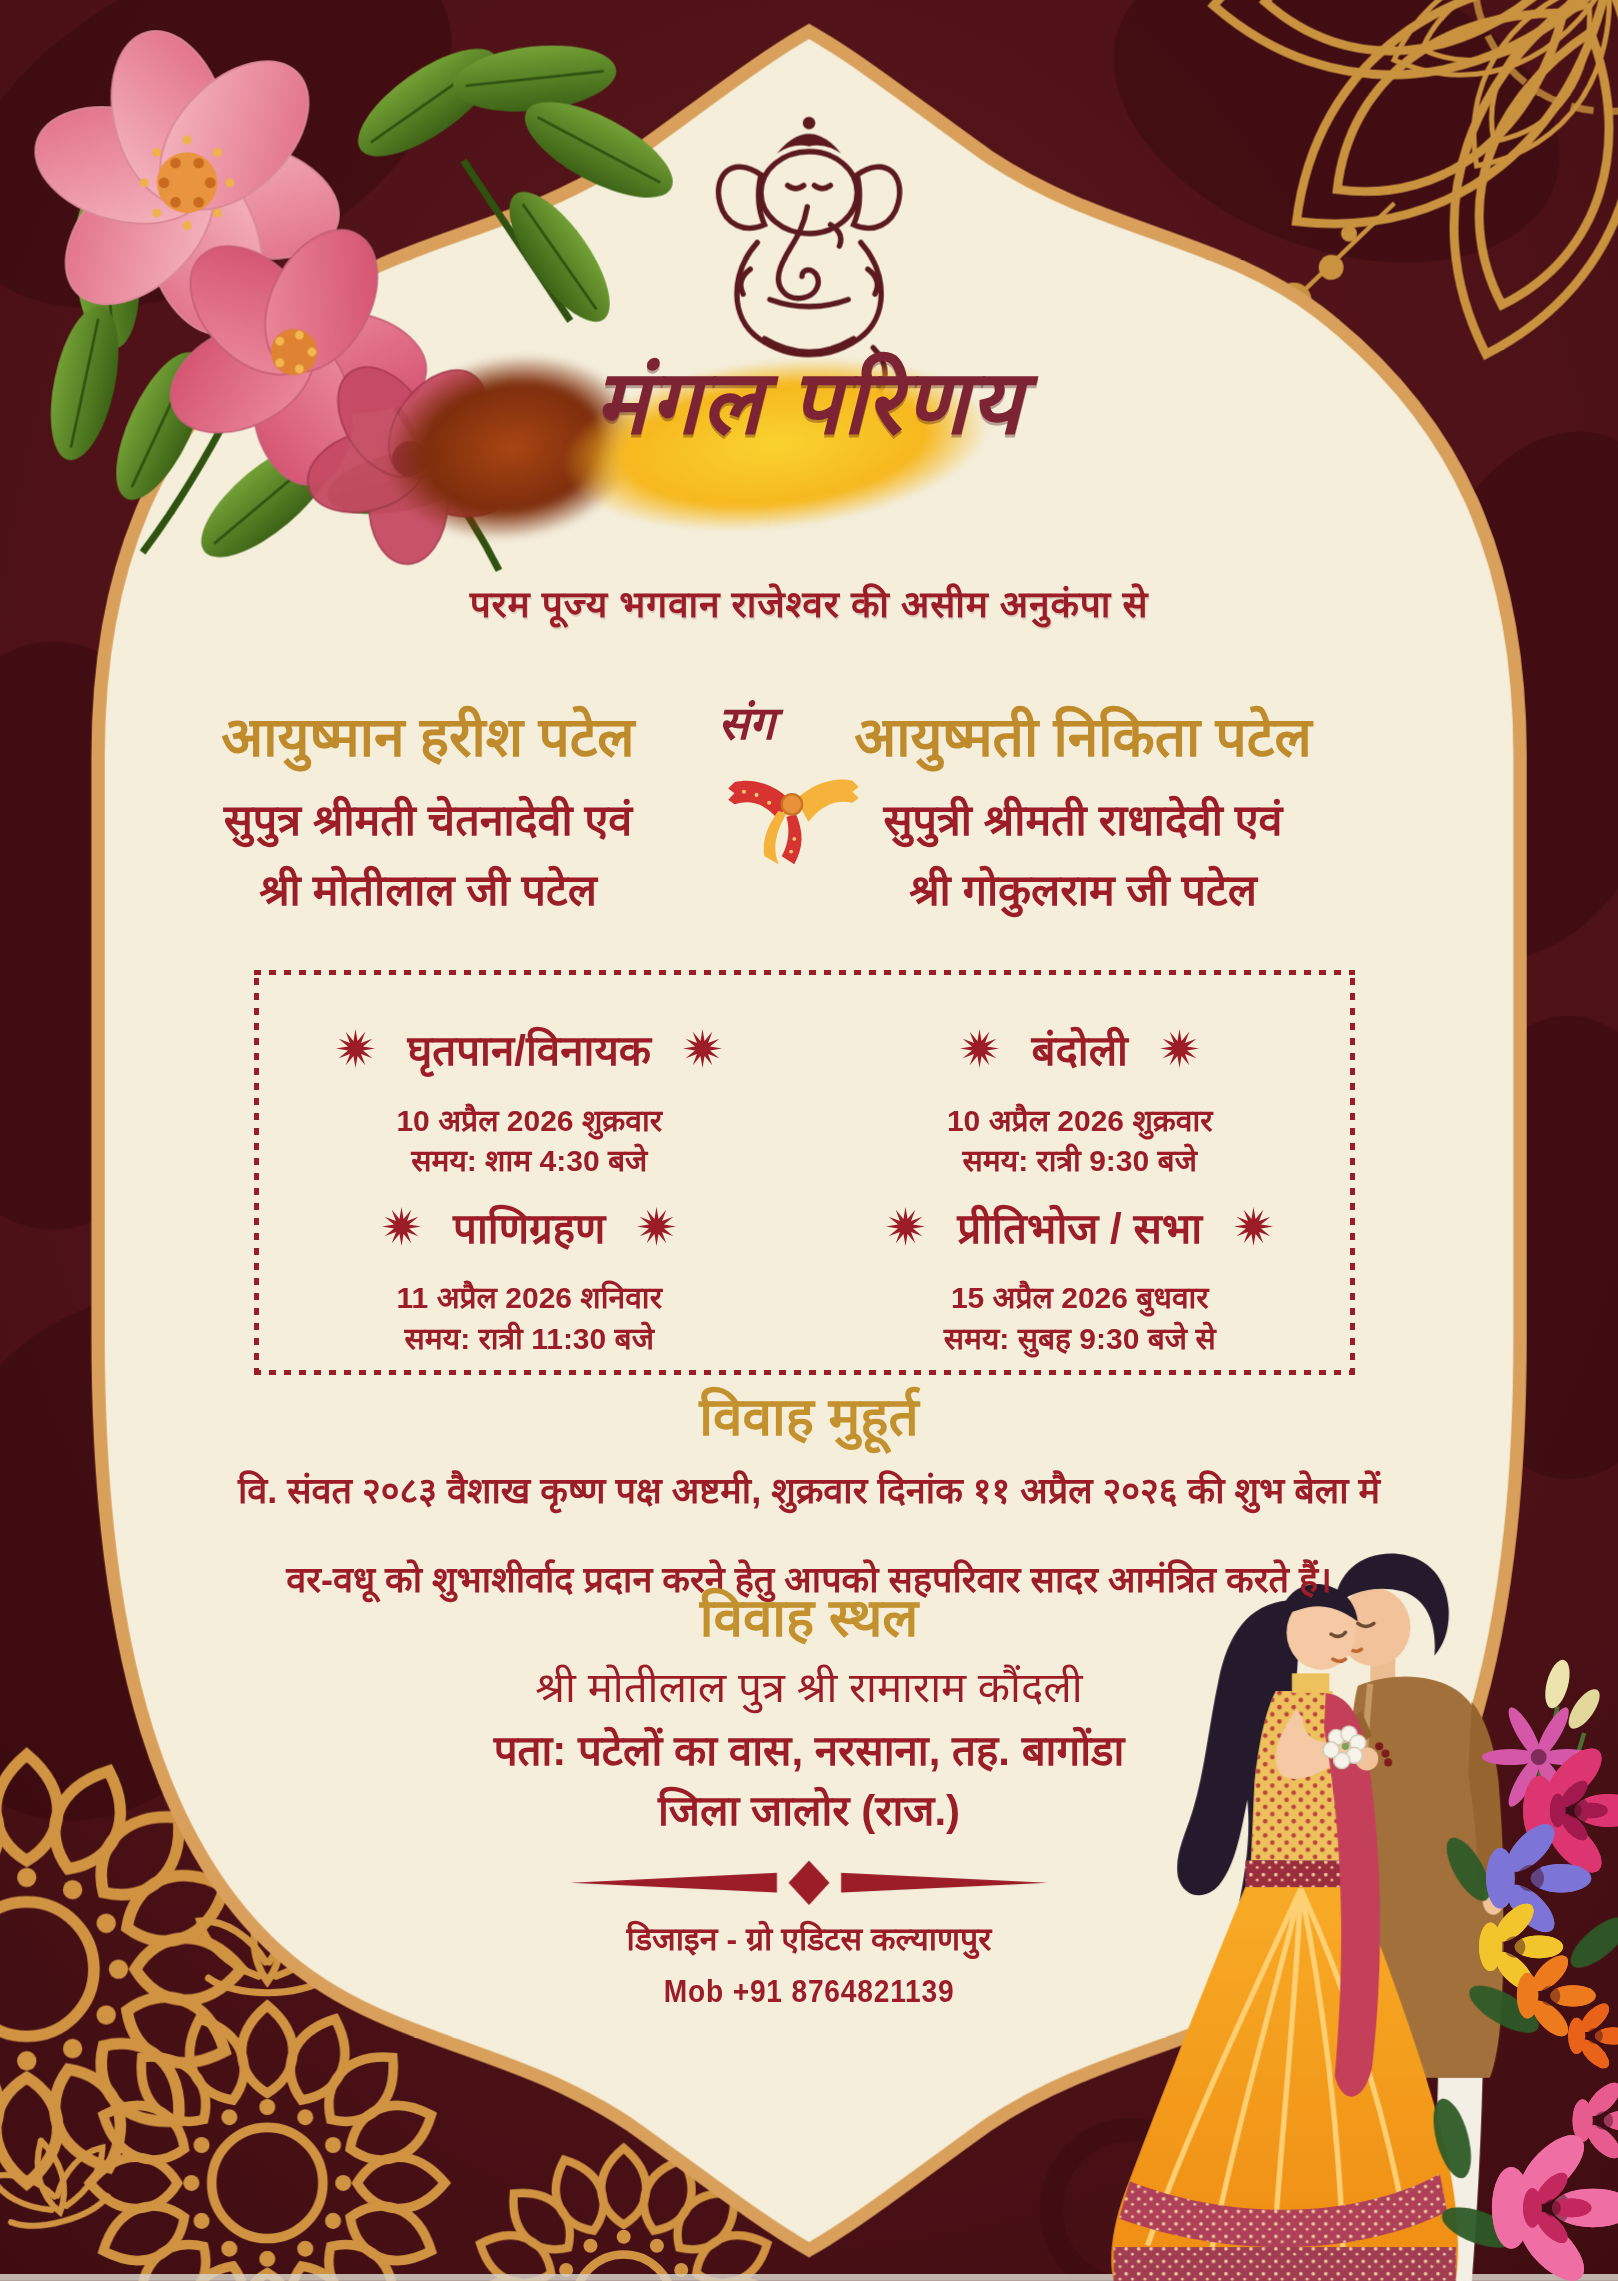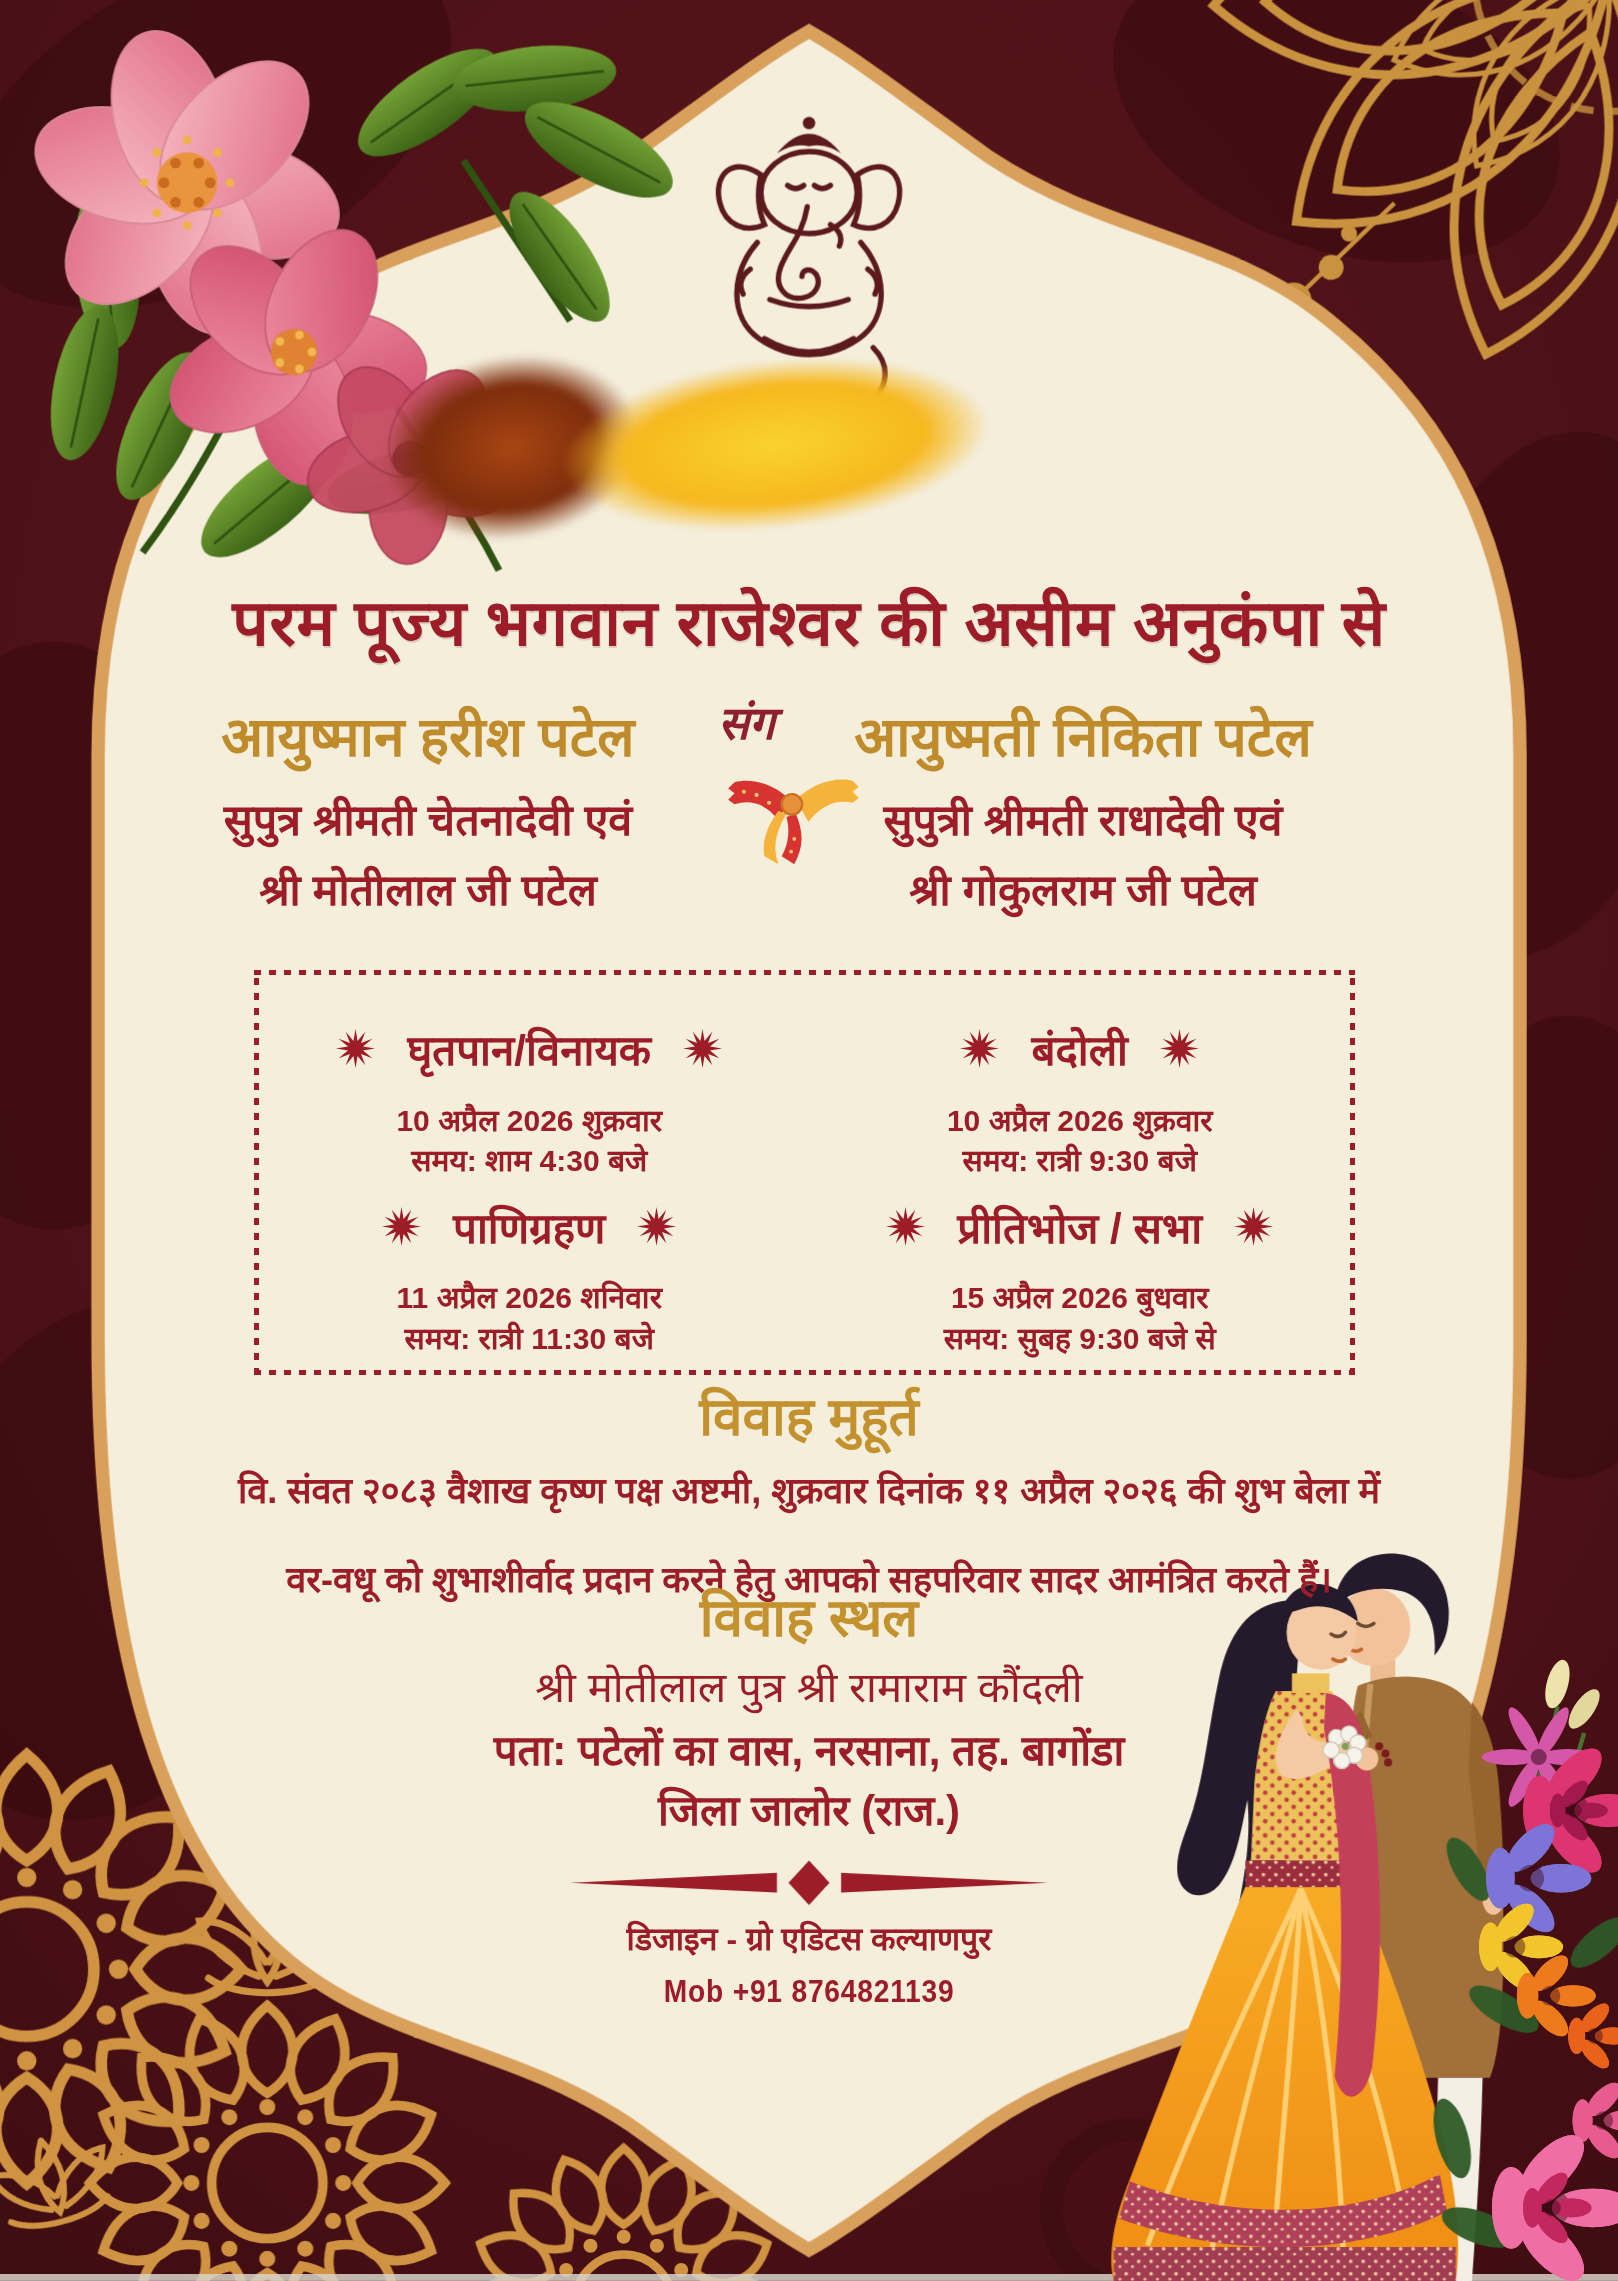--- a/index.html
+++ b/index.html
@@ -11,21 +11,21 @@
   .center{left:0;right:0;text-align:center;}
   .maroon{color:#9c1c28;}
   .gold{color:#bf8b2b;}
   .goldhead{color:#c3922e;}
   .splash-dark{left:383px;top:356px;width:258px;height:183px;border-radius:48% 52% 55% 45%;
     background:radial-gradient(closest-side,#a84513,#7d2d0c 68%,rgba(125,45,12,0));filter:blur(3.6px);transform:rotate(-9deg);}
   .splash-yellow{left:486px;top:331px;width:579px;height:227px;border-radius:50%;
     background:radial-gradient(closest-side,#f9d22f,#f6b81f 52%,rgba(246,184,31,0) 74%);filter:blur(2.7px);transform:rotate(-6deg);}
   .page-title{top:358px;font-size:89px;line-height:1;font-weight:bold;font-style:italic;color:#7d2434;
     letter-spacing:1.8px;text-shadow:0 2.7px 0 rgba(74,16,22,.35);}
-  .blessing{top:577px;font-size:64px;font-weight:bold;letter-spacing:0.9px;text-shadow:0.9px 1.8px 0 rgba(90,20,25,.15);text-align:center;}
+  .blessing{top:577px;font-size:37px;font-weight:bold;letter-spacing:0.9px;text-shadow:0.9px 1.8px 0 rgba(90,20,25,.15);text-align:center;}
   .name-col{top:709px;width:588px;text-align:center;}
   .groom-col{left:134px;} .bride-col{left:789px;}
   .person-name{font-size:55px;font-weight:bold;line-height:1.05;}
   .parent-line{font-size:43px;font-weight:bold;line-height:1.0;margin-top:32px;}
   .parent-line2{margin-top:27px;}
   .sang{left:718px;top:690px;width:151px;text-align:left;}
   .sang-word{font-size:46px;font-style:italic;font-weight:bold;color:#8e1f2c;}
   .events-box{left:254px;top:970px;width:1101px;height:405px;
     background-image:
       repeating-linear-gradient(90deg,#9c1c28 0 7.1px,transparent 7.1px 15px),
@@ -435,20 +435,21 @@
       <use href="#bloomG" transform="translate(1800,2380) scale(0.7)" color="#e85b8e"></use>
       <use href="#bloomG" transform="translate(1742,2478) scale(1.35)" color="#ef6fa4"></use>
       <use href="#bloomG" transform="translate(1742,2478) scale(0.65)" color="#c2275d"></use>
     </g>
   </svg>
 
   <div class="layer">
 
     <div class="abs splash-dark"></div>
     <div class="abs splash-yellow"></div>
+    <div class="abs center page-title">मंगल परिणय</div>
 
     <div class="abs center blessing maroon">परम पूज्य भगवान राजेश्वर की असीम अनुकंपा से</div>
 
     <div class="abs name-col groom-col">
       <div class="person-name gold">आयुष्मान हरीश पटेल</div>
       <div class="parent-line maroon">सुपुत्र श्रीमती चेतनादेवी एवं</div>
       <div class="parent-line parent-line2 maroon">श्री मोतीलाल जी पटेल</div>
     </div>
 
     <div class="abs sang">

